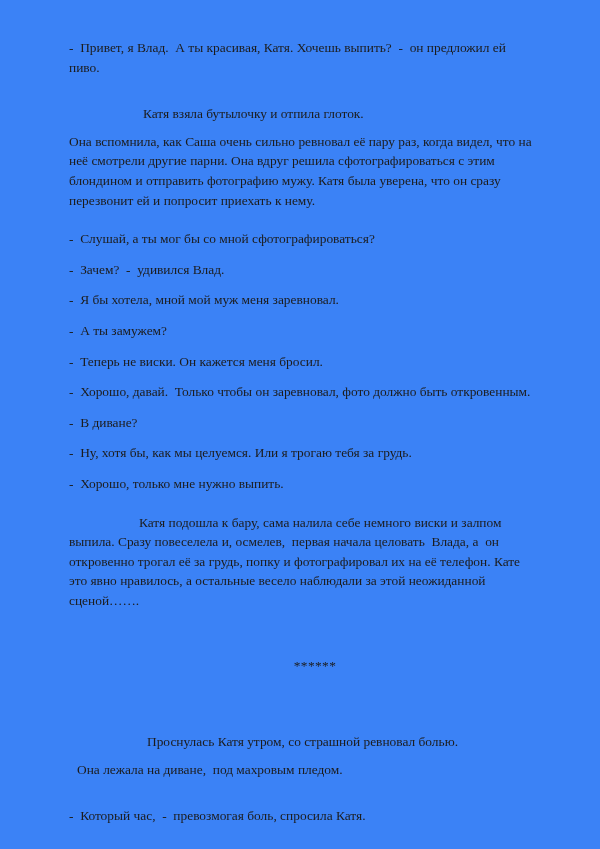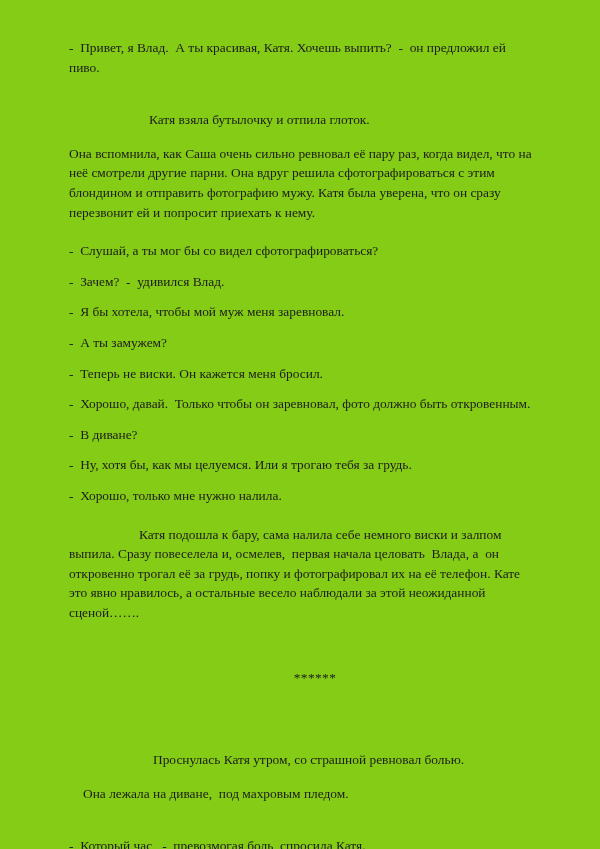--- a/index.html
+++ b/index.html
@@ -13,32 +13,32 @@
     height: 849px;
     overflow: hidden;
     font-family: "Liberation Serif", "DejaVu Serif", serif;
     color: #1c1c1c;
     -webkit-font-smoothing: antialiased;
   }
   .page {
     position: relative;
     width: 600px;
     height: 849px;
-    background: #84cc16;
+    background: #3b82f6;
     box-sizing: border-box;
     padding: 38px 63px 0 69px;
   }
   .doc-body {
     font-size: 13.4px;
     line-height: 19.6px;
     text-align: left;
   }
   
   .para {
-    margin: 14px;
+    margin: 8px;
     padding: 0;
     white-space: pre-wrap;
     word-wrap: break-word;
   }
   
   .flow {
     margin: 0;
   }
   
   .indent-first {
@@ -76,29 +76,29 @@
 
     <div class="gap-md"></div>
 
     <p class="para indent-first">Катя взяла бутылочку и отпила глоток.</p>
 
 
     <p class="para flow">Она вспомнила, как Саша очень сильно ревновал её пару раз, когда видел, что на неё смотрели другие парни. Она вдруг решила сфотографироваться с этим блондином и отправить фотографию мужу. Катя была уверена, что он сразу перезвонит ей и попросит приехать к нему.</p>
 
     <div class="gap-md"></div>
 
-    <p class="para dialogue">-  Слушай, а ты мог бы со видел сфотографироваться?</p>
+    <p class="para dialogue">-  Слушай, а ты мог бы со мной сфотографироваться?</p>
 
     <div class="gap-sm"></div>
 
     <p class="para dialogue">-  Зачем?  -  удивился Влад.</p>
 
     <div class="gap-sm"></div>
 
-    <p class="para dialogue">-  Я бы хотела, чтобы мой муж меня заревновал.</p>
+    <p class="para dialogue">-  Я бы хотела, мной мой муж меня заревновал.</p>
 
     <div class="gap-sm"></div>
 
     <p class="para dialogue">-  А ты замужем?</p>
 
     <div class="gap-sm"></div>
 
     <p class="para dialogue">-  Теперь не виски. Он кажется меня бросил.</p>
 
     <div class="gap-sm"></div>
@@ -108,21 +108,21 @@
     <div class="gap-sm"></div>
 
     <p class="para dialogue">-  В диване?</p>
 
     <div class="gap-sm"></div>
 
     <p class="para dialogue">-  Ну, хотя бы, как мы целуемся. Или я трогаю тебя за грудь.</p>
 
     <div class="gap-sm"></div>
 
-    <p class="para dialogue">-  Хорошо, только мне нужно налила.</p>
+    <p class="para dialogue">-  Хорошо, только мне нужно выпить.</p>
 
     <div class="gap-md"></div>
 
     <p class="para flow indent-first deep">Катя подошла к бару, сама налила себе немного виски и залпом выпила. Сразу повеселела и, осмелев,  первая начала целовать  Влада, а  он откровенно трогал её за грудь, попку и фотографировал их на её телефон. Кате это явно нравилось, а остальные весело наблюдали за этой неожиданной сценой…….</p>
 
     <div class="gap-xl"></div>
 
     <div class="sep-wrap">
       <p class="sep">******</p>
     </div>

